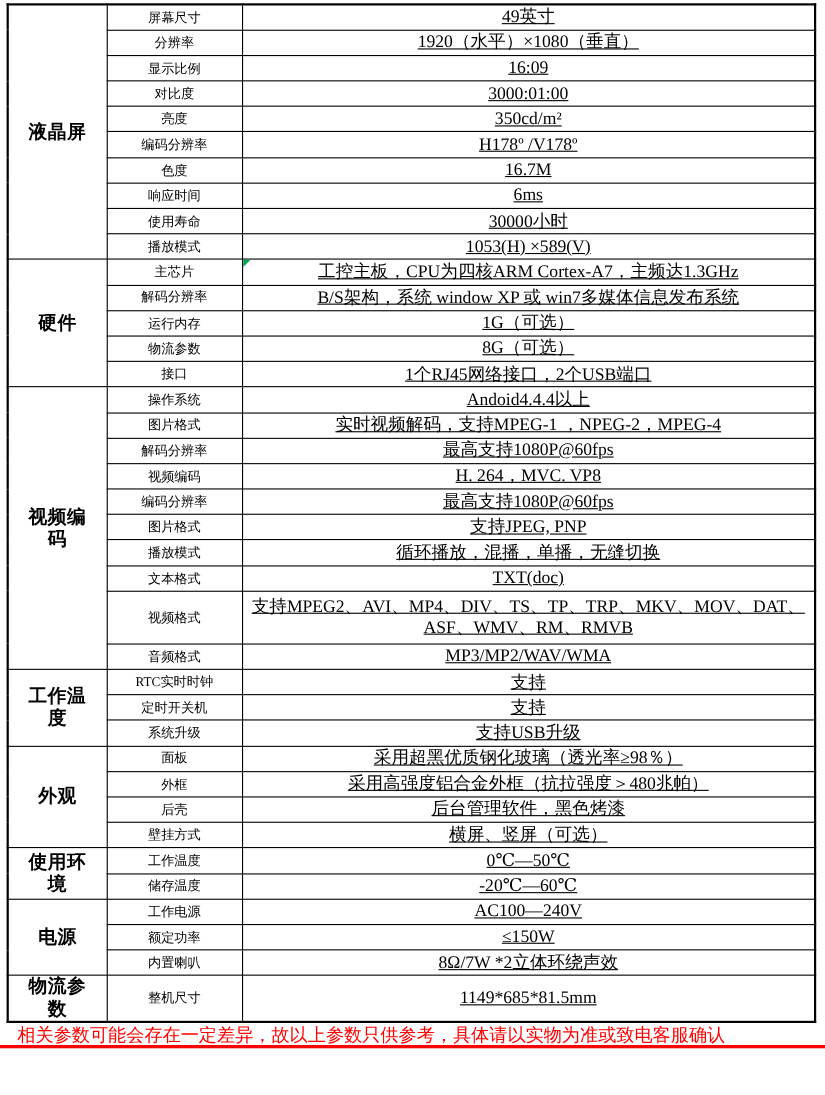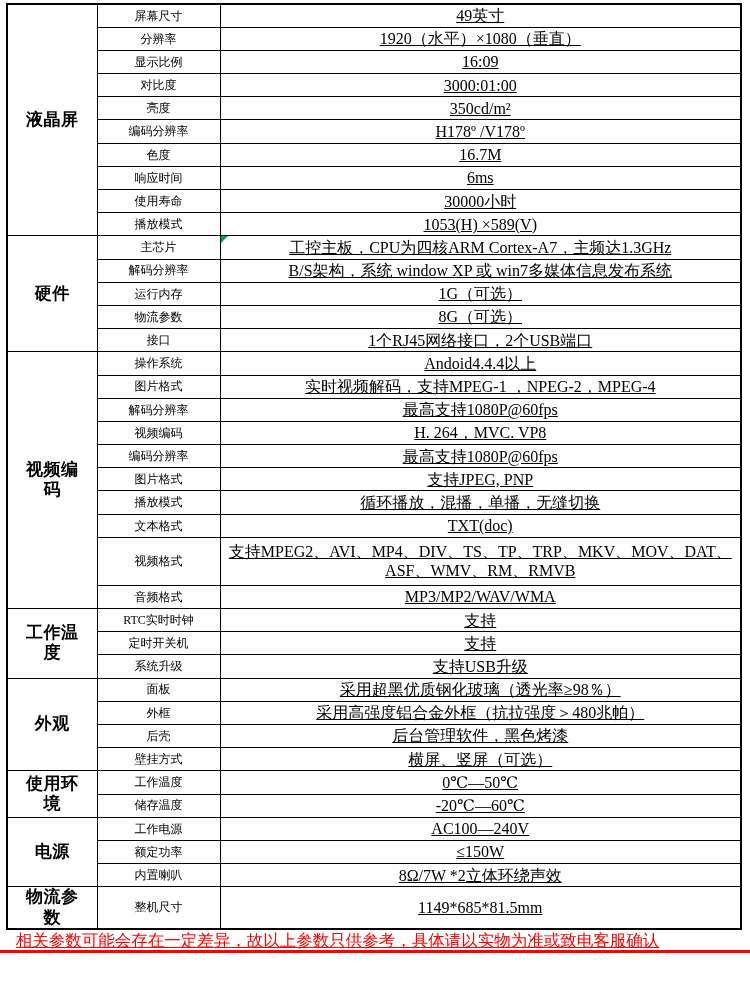--- a/index.html
+++ b/index.html
@@ -55,21 +55,20 @@
     border-right: 7px solid transparent;
   }
   .footer-note {
     width: 675px;
     margin-top: 2px;
     text-align: center;
     color: var(--footer-color);
     font-size: 16.5px;
     line-height: 17px;
     white-space: nowrap;
-    text-decoration: underline;
   }
   .footer-line {
     width: 750px;
     height: 3px;
     background: var(--footer-color);
     margin-top: 1px;
   }
 </style>
 </head>
 <body>

